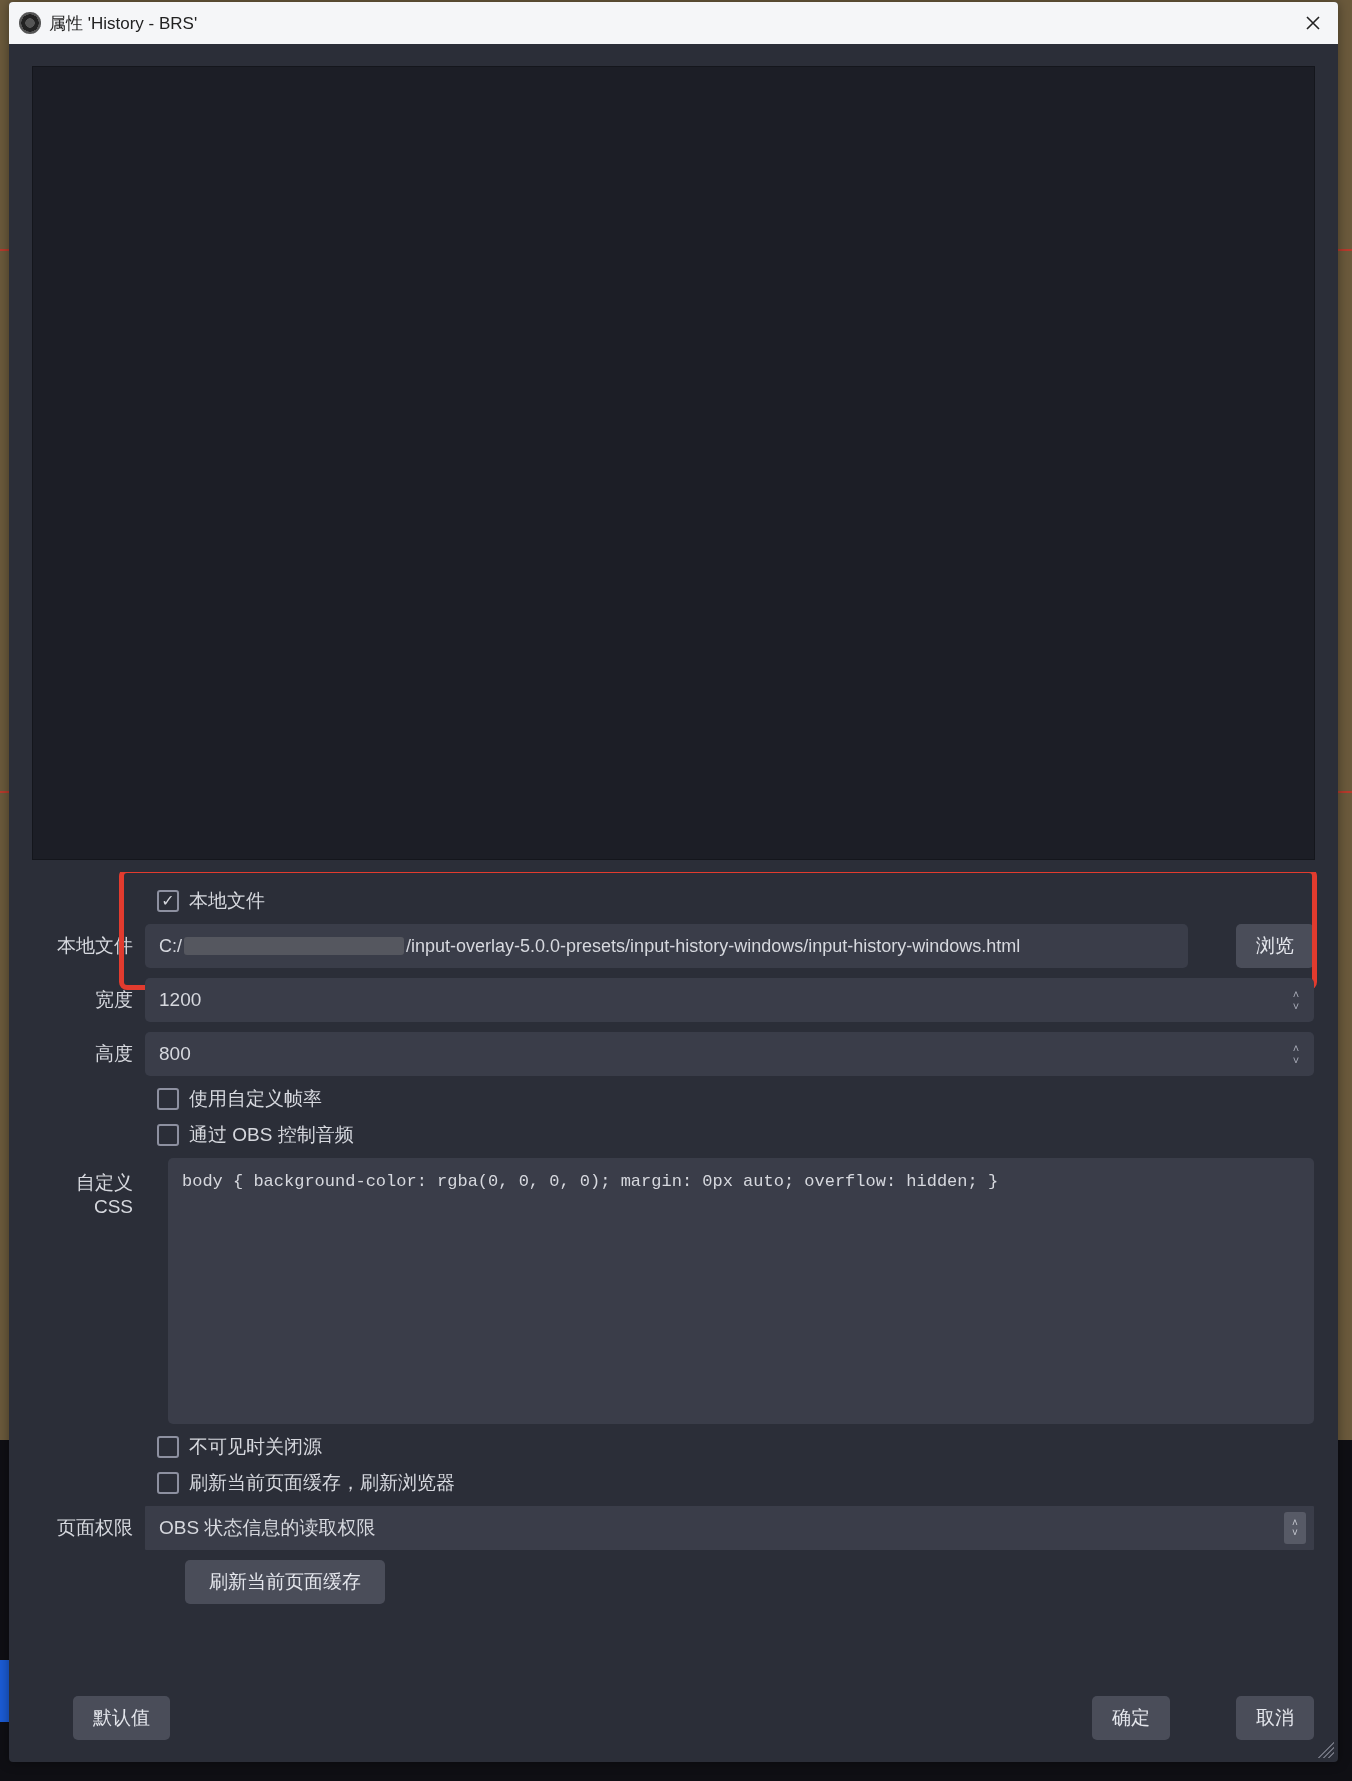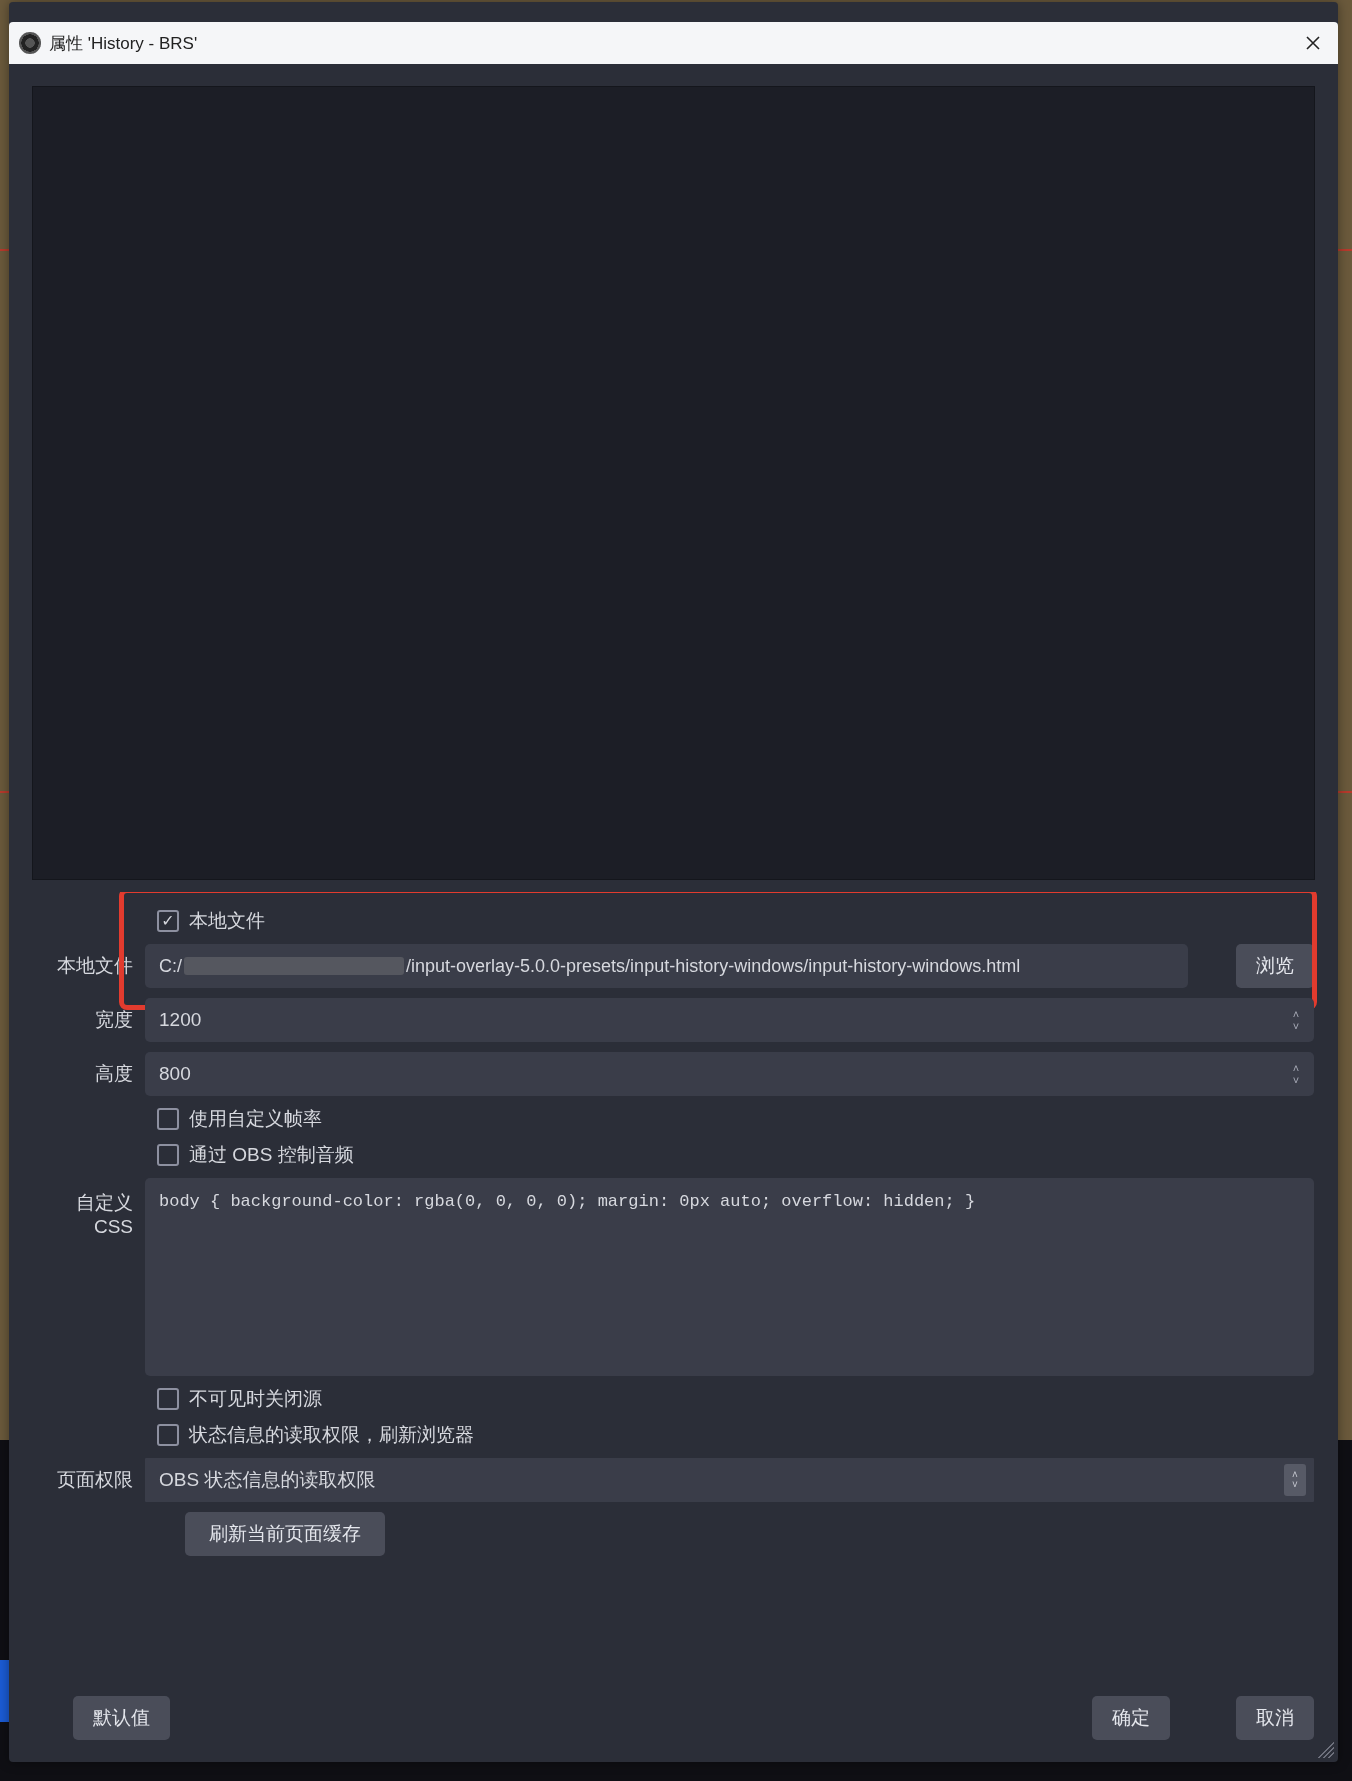--- a/index.html
+++ b/index.html
@@ -31,21 +31,20 @@
     display: flex; flex-direction: column;
     box-shadow: 0 0 12px rgba(0,0,0,.4);
   }
   .titlebar {
     height: 42px;
     background: #f5f6f8;
     border-radius: 4px 4px 0 0;
     display: flex; align-items: center;
     padding: 0 8px 0 10px;
     color: #222;
-    margin-top: 20px;
   }
   .titlebar .title { font-size: 17px; margin-left: 8px; }
   .titlebar .spacer { flex: 1; }
   .obs-icon {
     width: 22px; height: 22px; border-radius: 50%;
     background: radial-gradient(circle at 50% 50%, #555 0 30%, #222 31% 55%, #555 56% 70%, #222 71% 100%);
     display:inline-block;
   }
   .close-btn {
     width: 34px; height: 34px; display:flex; align-items:center; justify-content:center;
@@ -248,32 +247,32 @@
     </div>
 
     <div class="checkbox-row">
       <span class="checkbox"></span>
       <span class="check-label">通过 OBS 控制音频</span>
     </div>
 
     <div class="row css-row">
       <div class="label">自定义 CSS</div>
       <div class="field">
-        <textarea class="textarea" rows="8" style="height: 198px;">body { background-color: rgba(0, 0, 0, 0); margin: 0px auto; overflow: hidden; }</textarea>
+        <textarea class="textarea" rows="8" style="height: 266px; margin-left: 23px;">body { background-color: rgba(0, 0, 0, 0); margin: 0px auto; overflow: hidden; }</textarea>
       </div>
     </div>
 
     <div class="checkbox-row" style="">
       <span class="checkbox"></span>
       <span class="check-label">不可见时关闭源</span>
     </div>
 
     <div class="checkbox-row">
       <span class="checkbox"></span>
-      <span class="check-label">状态信息的读取权限，刷新浏览器</span>
+      <span class="check-label">刷新当前页面缓存，刷新浏览器</span>
     </div>
 
     <div class="row">
       <div class="label">页面权限</div>
       <div class="field">
         <div class="select-wrap">
           <div class="select">
             <span>OBS 状态信息的读取权限</span>
           </div>
           <div class="select-arrow">

